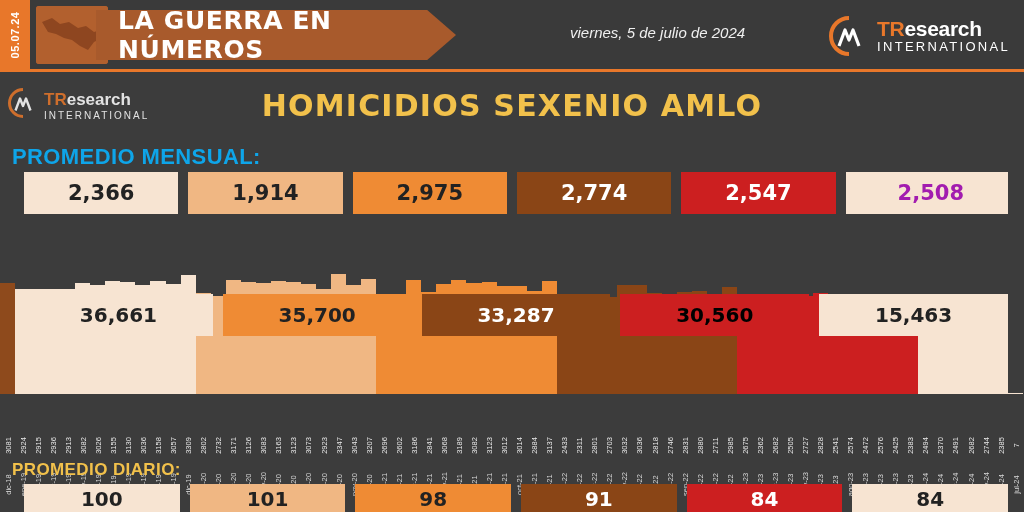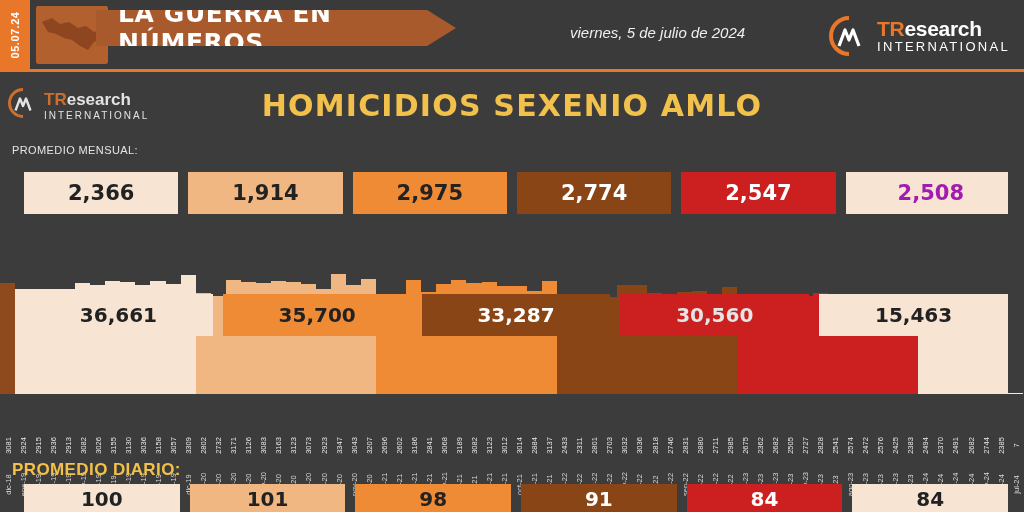--- a/index.html
+++ b/index.html
@@ -26,21 +26,21 @@
   .date-tab span {
     transform: rotate(-90deg);
     font-size: 11px; font-weight: bold; white-space: nowrap; letter-spacing: .5px;
   }
   .mx-icon {
     position: absolute; left: 36px; top: 6px; width: 72px; height: 58px;
     background: #b05a2a; border-radius: 3px; overflow: hidden;
   }
   .mx-icon svg { display:block; }
   .title-banner {
-    position: absolute; left: 96px; top: 10px; height: 36px; width: 360px;
+    position: absolute; left: 96px; top: 10px; height: 50px; width: 360px;
     background: #a85a2c;
     display: flex; align-items: center;
     clip-path: polygon(0 0, 92% 0, 100% 50%, 92% 100%, 0 100%);
     padding-left: 22px;
   }
   .title-banner .t {
     color: #fff; font-size: 25px; font-weight: bold; letter-spacing: .6px;
     font-family: "DejaVu Sans", sans-serif;
   }
   .hdr-date {
@@ -70,21 +70,21 @@
   .main-title {
     position: absolute; top: 88px; left: 0; width: 1024px;
     text-align: center; color: #f2c14b;
     font-size: 30px; font-weight: bold; letter-spacing: 1.2px;
     font-family: "DejaVu Sans", sans-serif;
   }
 
   
   .label-mensual {
     position: absolute; top: 144px; left: 12px;
-    color: #e5e5e5; font-size: 11px; font-weight: normal; letter-spacing: .4px;
+    color: #0ea5e9; font-size: 22px; font-weight: bold; letter-spacing: .4px;
   }
   .avg-row {
     position: absolute; left: 24px; top: 172px; width: 984px; height: 42px;
     display: flex; gap: 10px;
   }
   .avg-box {
     flex: 1 1 0; display: flex; align-items: center; justify-content: center;
     font-size: 21px; font-weight: bold; font-family: "DejaVu Sans", sans-serif;
   }
 
@@ -531,21 +531,21 @@
         <div class="bar-col" style="width: 15.0588px;">
           <div class="bar" style="height: 1px; background: rgb(247, 228, 210);"></div>
           <div class="bar-val">7</div>
           <div class="bar-lab">jul-24</div>
         </div>
       </div>
     <div class="totals" id="totals">
         <div class="total-box" style="background: rgb(247, 228, 210); color: rgb(34, 34, 34);">36,661</div>
         <div class="total-box" style="background: rgb(239, 139, 52); color: rgb(34, 34, 34);">35,700</div>
         <div class="total-box" style="background: rgb(138, 69, 22); color: rgb(255, 255, 255);">33,287</div>
-        <div class="total-box" style="background: rgb(204, 31, 32); color: #e5e5e5;">30,560</div>
+        <div class="total-box" style="background: rgb(204, 31, 32); color: #000000;">30,560</div>
         <div class="total-box" style="background: rgb(247, 228, 210); color: rgb(34, 34, 34);">15,463</div>
       </div>
   </div>
 
   <div class="label-diario">PROMEDIO DIARIO:</div>
   <div class="daily-row" id="daily-row">
       <div class="daily-box" style="background: rgb(247, 228, 210); color: rgb(34, 34, 34);">100</div>
       <div class="daily-box" style="background: rgb(240, 183, 131); color: rgb(34, 34, 34);">101</div>
       <div class="daily-box" style="background: rgb(239, 139, 52); color: rgb(34, 34, 34);">98</div>
       <div class="daily-box" style="background: rgb(138, 69, 22); color: rgb(255, 255, 255);">91</div>

